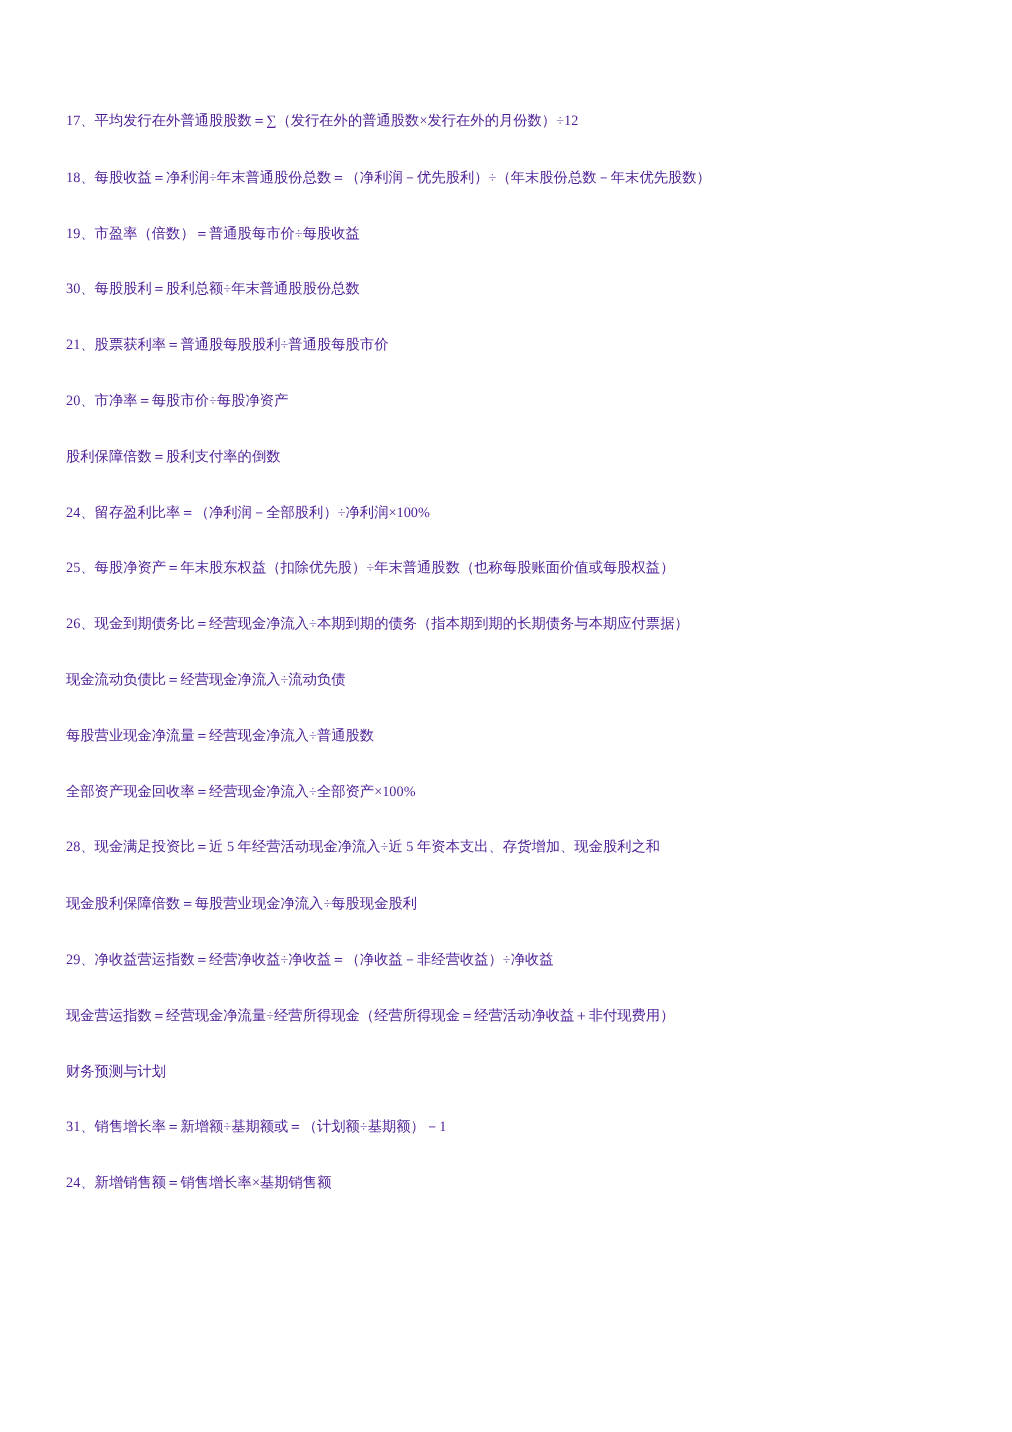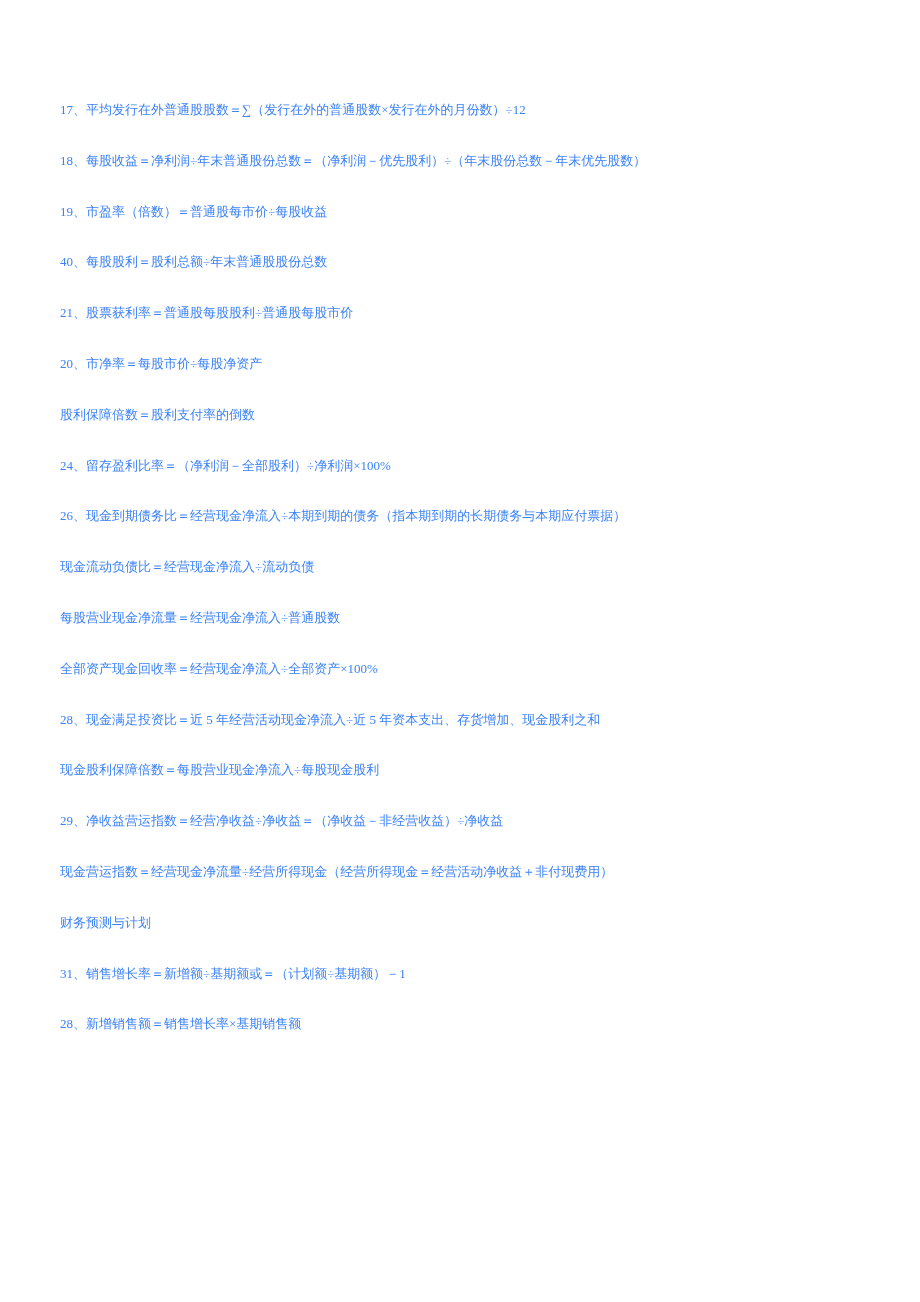--- a/index.html
+++ b/index.html
@@ -6,42 +6,43 @@
       margin: 0;
       padding: 0;
       background: #ffffff;
       font-family: "SimSun", "宋体", serif;
       width: 920px;
     }
     .content {
       padding: 100px 60px 60px 60px;
     }
     .line {
-      color: #3b82f6;
+      color: #4c1d95;
       font-size: 13px;
       line-height: 1.6;
       margin-bottom: 30px;
     }
   </style>
 </head>
 <body>
 
 <div class="content">
   <div class="line">17、平均发行在外普通股股数＝∑（发行在外的普通股数×发行在外的月份数）÷12</div>
   <div class="line">18、每股收益＝净利润÷年末普通股份总数＝（净利润－优先股利）÷（年末股份总数－年末优先股数）</div>
   <div class="line">19、市盈率（倍数）＝普通股每市价÷每股收益</div>
-  <div class="line">40、每股股利＝股利总额÷年末普通股股份总数</div>
+  <div class="line">30、每股股利＝股利总额÷年末普通股股份总数</div>
   <div class="line">21、股票获利率＝普通股每股股利÷普通股每股市价</div>
   <div class="line">20、市净率＝每股市价÷每股净资产</div>
   <div class="line">股利保障倍数＝股利支付率的倒数</div>
   <div class="line">24、留存盈利比率＝（净利润－全部股利）÷净利润×100%</div>
+  <div class="line">25、每股净资产＝年末股东权益（扣除优先股）÷年末普通股数（也称每股账面价值或每股权益）</div>
   <div class="line">26、现金到期债务比＝经营现金净流入÷本期到期的债务（指本期到期的长期债务与本期应付票据）</div>
   <div class="line">现金流动负债比＝经营现金净流入÷流动负债</div>
   <div class="line">每股营业现金净流量＝经营现金净流入÷普通股数</div>
   <div class="line">全部资产现金回收率＝经营现金净流入÷全部资产×100%</div>
   <div class="line">28、现金满足投资比＝近 5 年经营活动现金净流入÷近 5 年资本支出、存货增加、现金股利之和</div>
   <div class="line">现金股利保障倍数＝每股营业现金净流入÷每股现金股利</div>
   <div class="line">29、净收益营运指数＝经营净收益÷净收益＝（净收益－非经营收益）÷净收益</div>
   <div class="line">现金营运指数＝经营现金净流量÷经营所得现金（经营所得现金＝经营活动净收益＋非付现费用）</div>
   <div class="line">财务预测与计划</div>
   <div class="line">31、销售增长率＝新增额÷基期额或＝（计划额÷基期额）－1</div>
-  <div class="line">28、新增销售额＝销售增长率×基期销售额</div>
+  <div class="line">24、新增销售额＝销售增长率×基期销售额</div>
 </div>
 
 </body></html>

